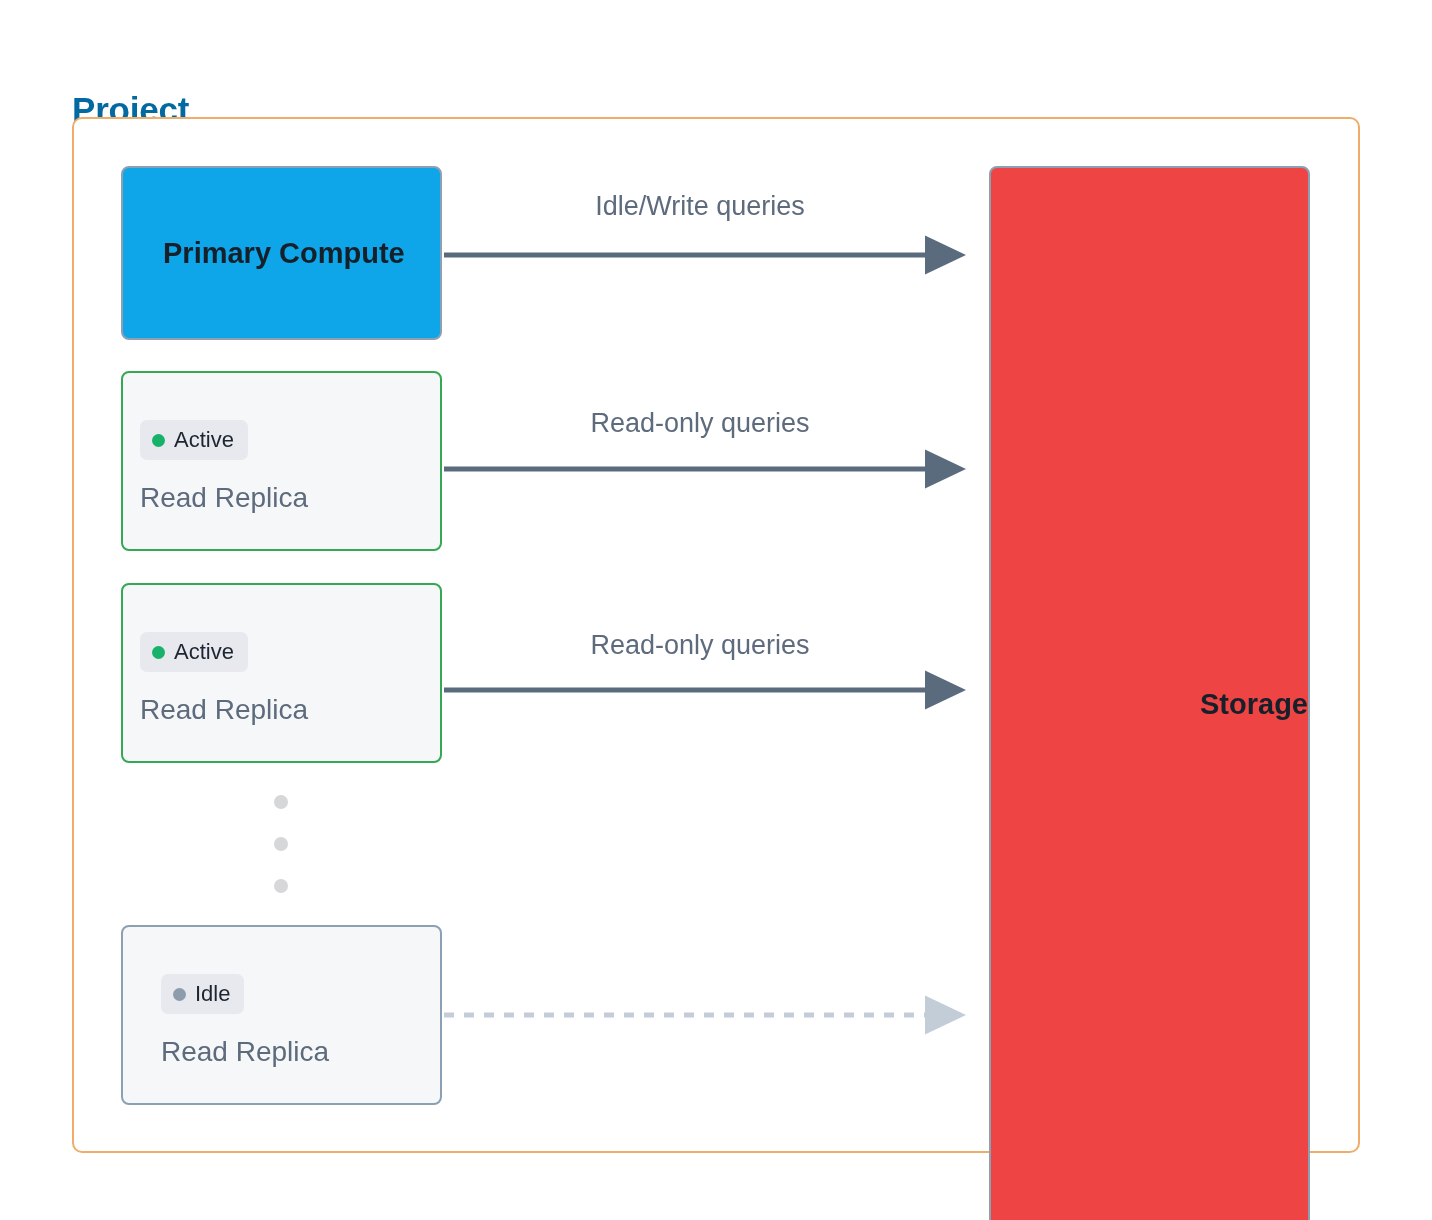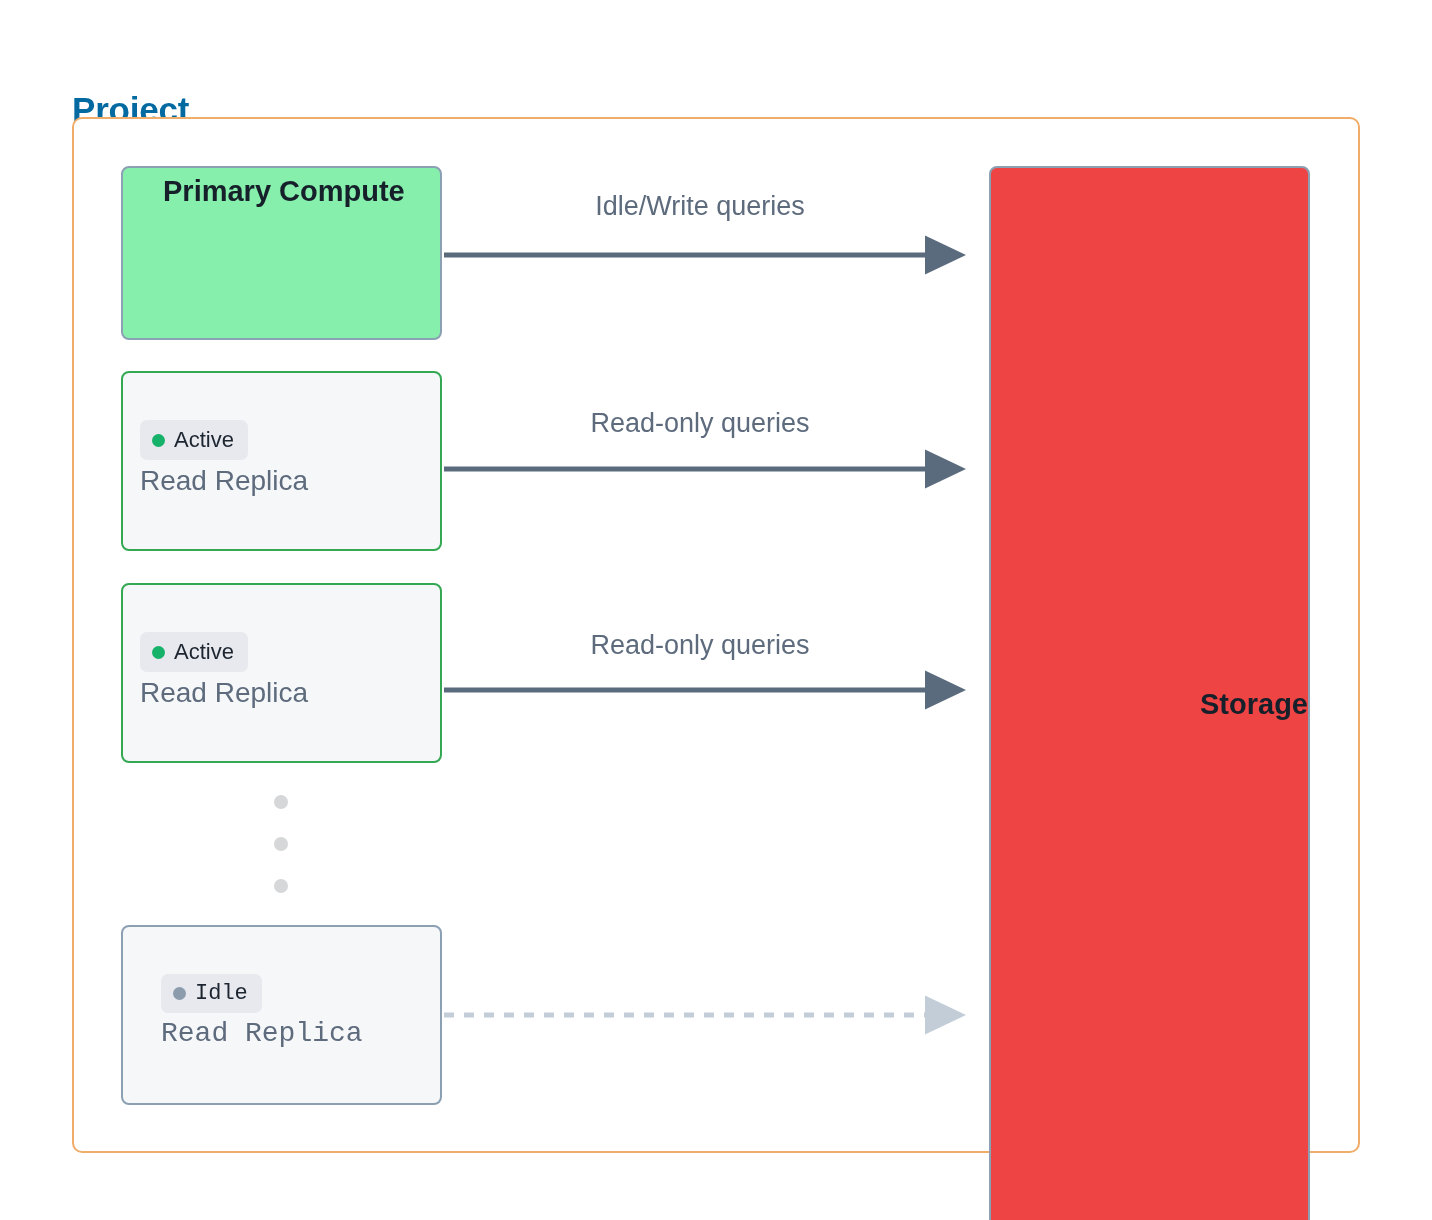--- a/index.html
+++ b/index.html
@@ -43,23 +43,24 @@
     position: absolute;
     box-sizing: border-box;
     border-radius: 8px;
   }
 
   .node-primary {
     left: 121px;
     top: 166px;
     width: 321px;
     height: 174px;
-    background: #86efac;
+    background: #0ea5e9;
     border: 2px solid #8ba0b3;
     display: flex;
+    align-items: center;
   }
   .node-primary .title {
     font-size: 29px;
     font-weight: bold;
     color: #16202a;
     line-height: 1.62;
     padding-left: 40px;
   }
 
   .node-replica {
@@ -71,21 +72,21 @@
     padding-left: 38px;
     padding-top: 47px;
   }
   .node-replica.state-active {
     border-color: #34a853;
     padding-left: 17px;
   }
 
   .replica-1 { top: 371px; }
   .replica-2 { top: 583px; }
-  .replica-3 { top: 925px; font-family: Liberation Mono, monospace; }
+  .replica-3 { top: 925px; }
 
   .badge {
     display: inline-flex;
     align-items: center;
     gap: 9px;
     background: #e7e9ee;
     border-radius: 7px;
     padding: 7px 14px 7px 12px;
     font-size: 22px;
     color: #1d2530;
@@ -93,21 +94,21 @@
   .badge-dot {
     width: 13px;
     height: 13px;
     border-radius: 50%;
     flex: 0 0 auto;
   }
   .dot-active { background: #17b26a; }
   .dot-idle   { background: #8c9cac; }
 
   .replica-name {
-    margin-top: 5px;
+    margin-top: 22px;
     font-size: 28px;
     color: #5d6b7d;
   }
 
   .node-storage {
     left: 989px;
     top: 166px;
     width: 321px;
     height: 1077px;
     background: #ef4444;

